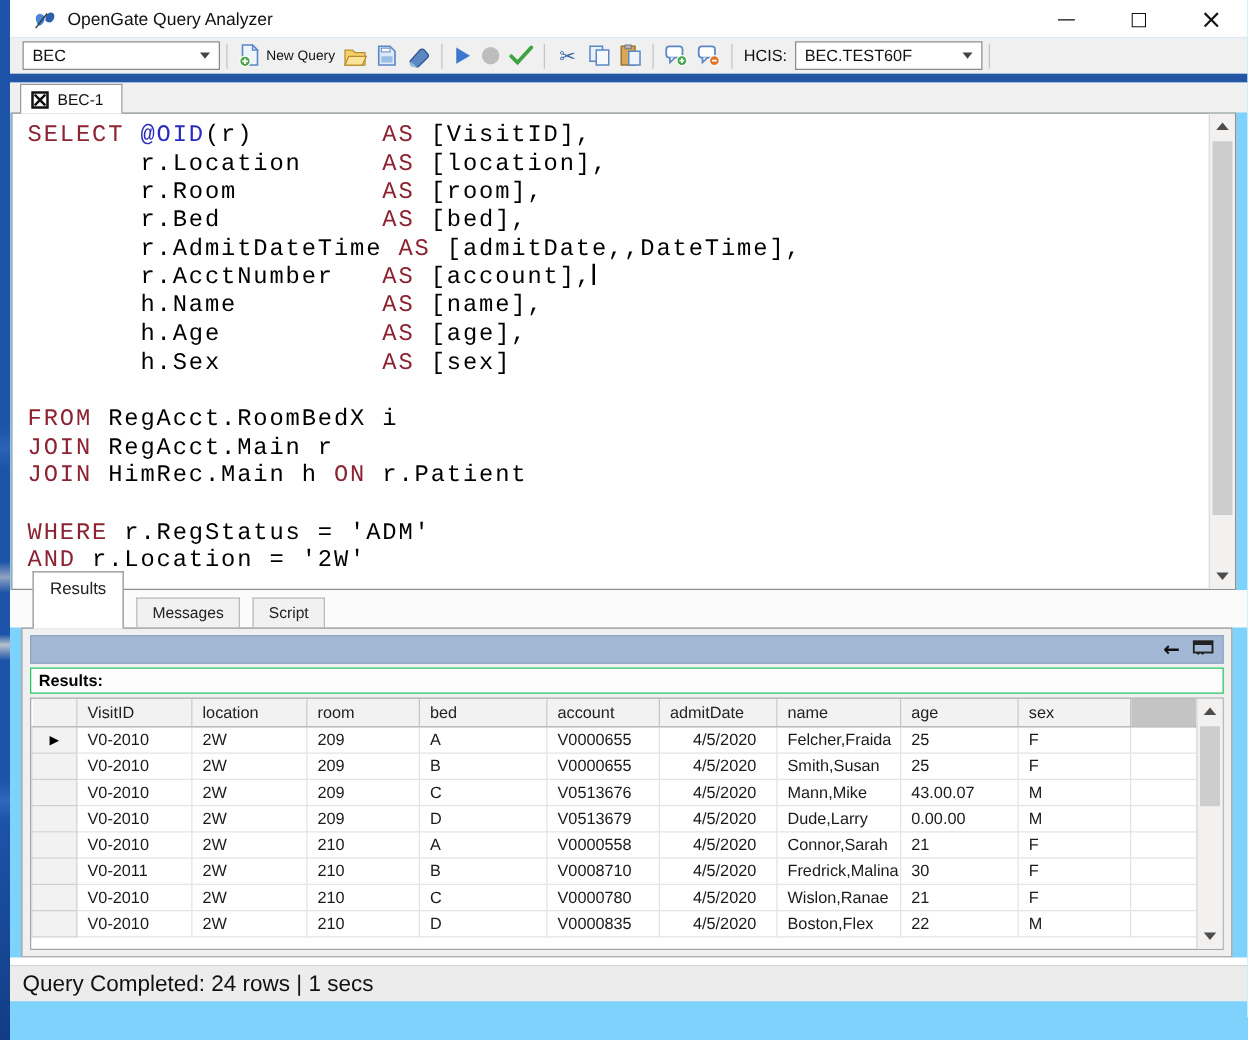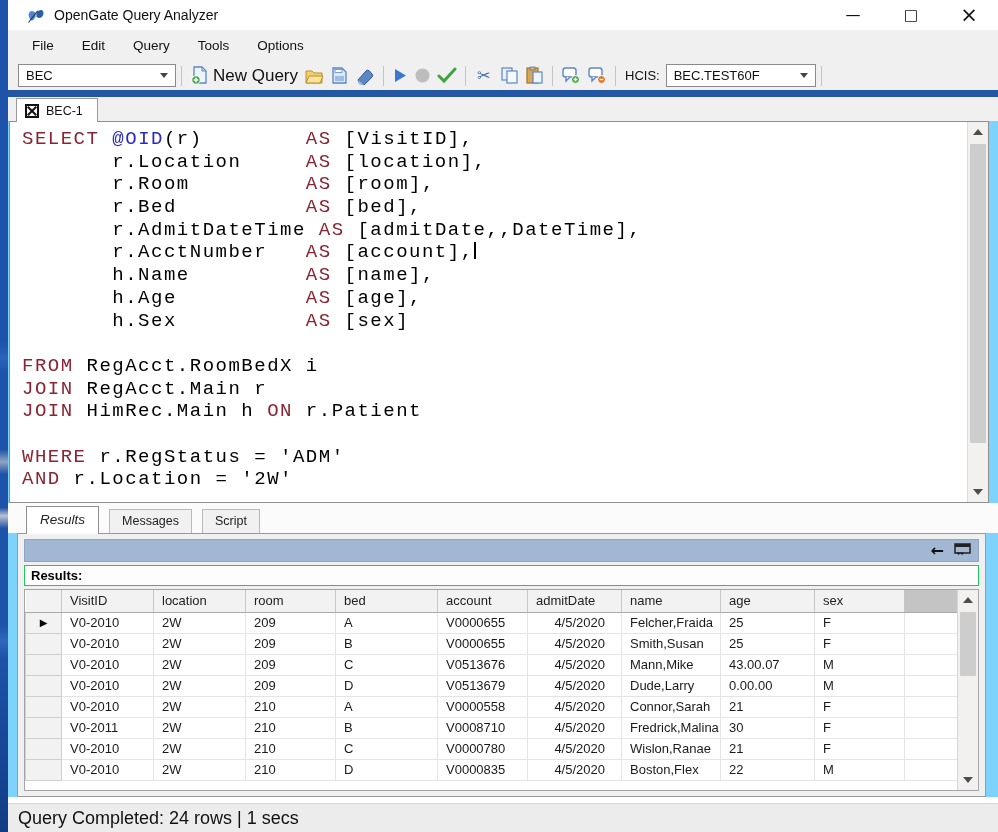--- a/index.html
+++ b/index.html
@@ -33,21 +33,21 @@
   .toolbar { height:29px; background:#f0f0f0; display:flex; align-items:center; padding-left:10px; }
   .combo { height:23px; background:#fff; border:1px solid #8a8a8a; display:flex;
     align-items:center; font-size:13px; color:#111; padding-left:7px; }
   .combo .arr { margin-left:auto; margin-right:7px; width:0; height:0;
     border-left:4px solid transparent; border-right:4px solid transparent; border-top:5px solid #444; }
   .combo.conn { width:158px; }
   .combo.hcis { width:150px; }
   .tsep { width:1px; height:20px; background:#c4c4c4; margin:0 5px; }
   .tbtn { display:flex; align-items:center; padding:2px 3px; gap:4px; }
   .tbtn svg { display:block; }
-  .tbtn-label { font-size:17px; color:#111; }
+  .tbtn-label { font-size:11px; color:#111; }
   .glyph-icon { font-family:"DejaVu Sans",sans-serif; font-size:16px; line-height:18px;
     color:#3f6ca8; width:20px; text-align:center; }
   .hcis-label { font-size:13px; color:#111; margin:0 6px 0 4px; }
 
   
   .blue-band { height:7px; background:#2456a4; }
 
   
   .tabstrip { height:24px; background:#f0f0f0; display:flex; align-items:center; padding-left:8px; }
   .etab { height:24px; background:#fff; border:1px solid #9a9a9a; border-bottom:none;
@@ -80,22 +80,22 @@
     border-top:6px solid #4d4d4d; }
   .strack { flex:1; width:100%; position:relative; }
   .sthumb { position:absolute; left:2px; right:2px; background:#cdcdcd; border-radius:1px; }
   .editor .sthumb { top:2px; height:88%; }
 
   
   .rtabstrip { height:30px; background:#fbfbfb; display:flex; align-items:flex-end;
     padding-left:18px; gap:10px; }
   .rtab { font-size:12.5px; color:#222; padding:4px 12px 5px; border:1px solid #b9b9b9;
     border-bottom:none; background:#f1f1f1; }
-  .rtab.active { font-size:13.5px; background:#fff; border-color:#8f8f8f; padding:5px 13px 7px;
-    position:relative; top:1px;font-style:italic; }
+  .rtab.active { font-size:13.5px; background:#fff; border-color:#8f8f8f; padding:5px 13px 25px;
+    position:relative; top:1px; }
 
   
   .results-panel { height:264px; margin:0 12px 0 9px; background:#f0f0f0;
     border:1px solid #999; padding:5px 6px; display:flex; flex-direction:column; }
   .res-bluebar { height:23px; background:#a2b7d3; border:1px solid #8fa5c2;
     display:flex; align-items:center; justify-content:flex-end; padding-right:6px; gap:10px; }
   .back-arrow { font-family:"DejaVu Sans",sans-serif; font-size:16px; font-weight:bold; color:#111; }
   .res-labelbar { height:21px; margin-top:3px; background:#fdfdfd; border:1px solid #22c55e;
     display:flex; align-items:center; padding-left:6px; font-size:13px; font-weight:bold; color:#000; }
   .grid-wrap { flex:1; margin-top:3px; border:1px solid #a5a5a5; background:#fff; display:flex; }
@@ -135,27 +135,20 @@
         <path d="M3 21 L14 7" stroke="#333" stroke-width="1.3" fill="none"></path>
       </svg>
       <span class="title-text">OpenGate Query Analyzer</span>
       <div class="win-controls">
         <div class="win-btn">—</div>
         <div class="win-btn">□</div>
         <div class="win-btn close">×</div>
       </div>
     </div>
 
-    <div class="menubar">
-        <div class="menu-item">File</div>
-        <div class="menu-item">Edit</div>
-        <div class="menu-item">Query</div>
-        <div class="menu-item">Tools</div>
-        <div class="menu-item">Options</div>
-      </div>
 
     <div class="toolbar">
       <div class="combo conn">
         <span>BEC</span>
         <span class="arr"></span>
       </div>
       <div class="tsep"></div>
 
       <div class="tbtn">
         <svg width="19" height="19" viewBox="0 0 19 19">

